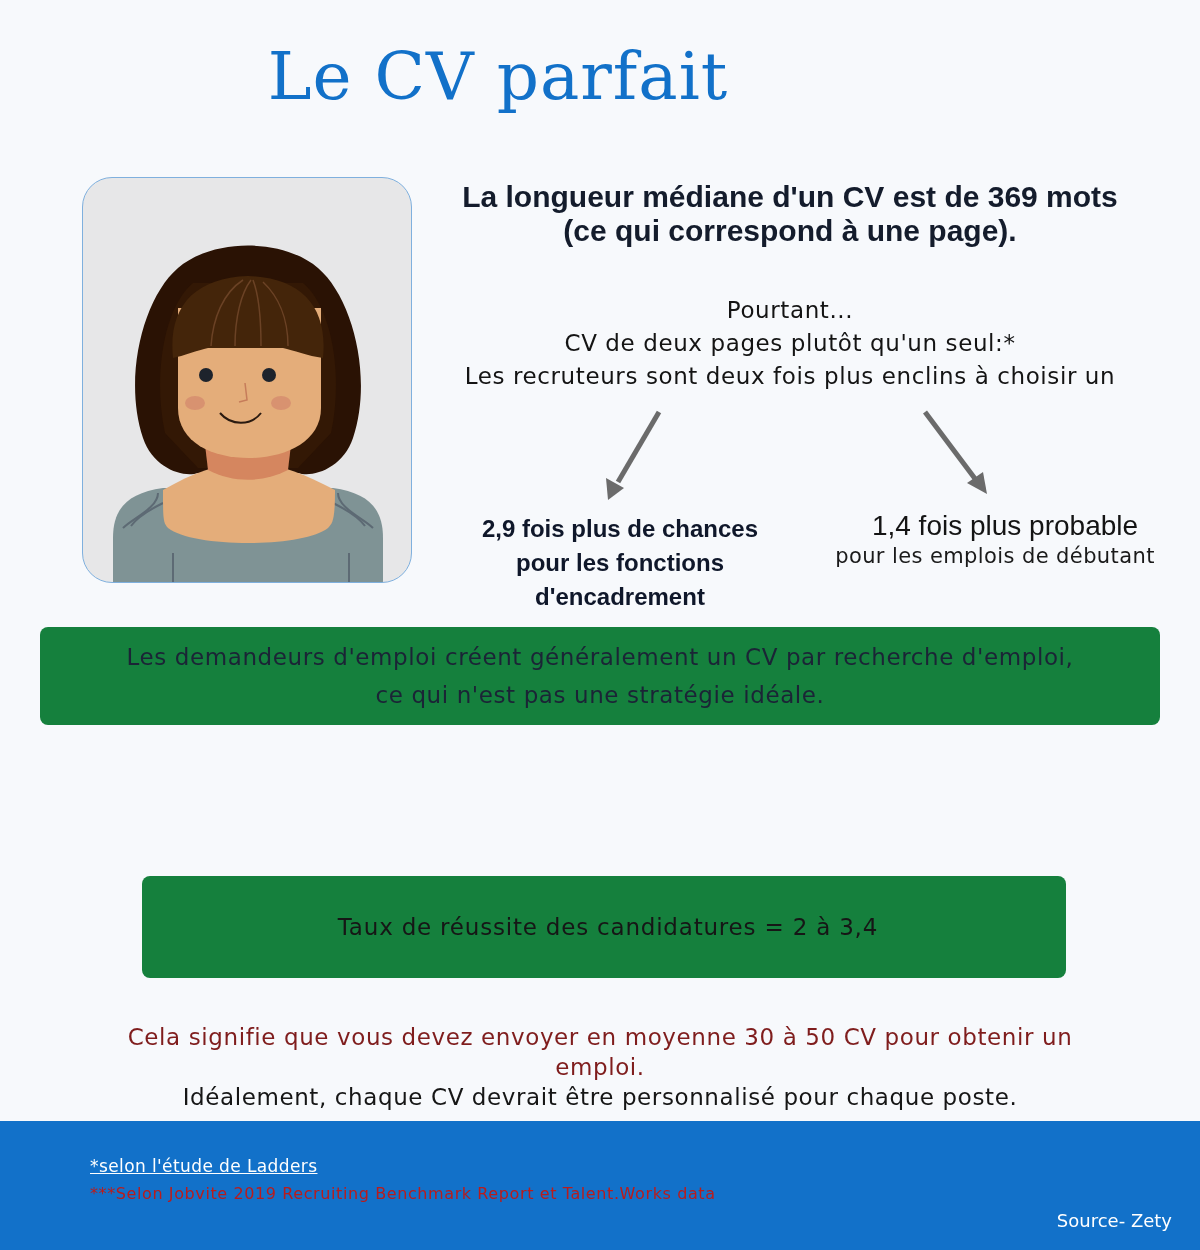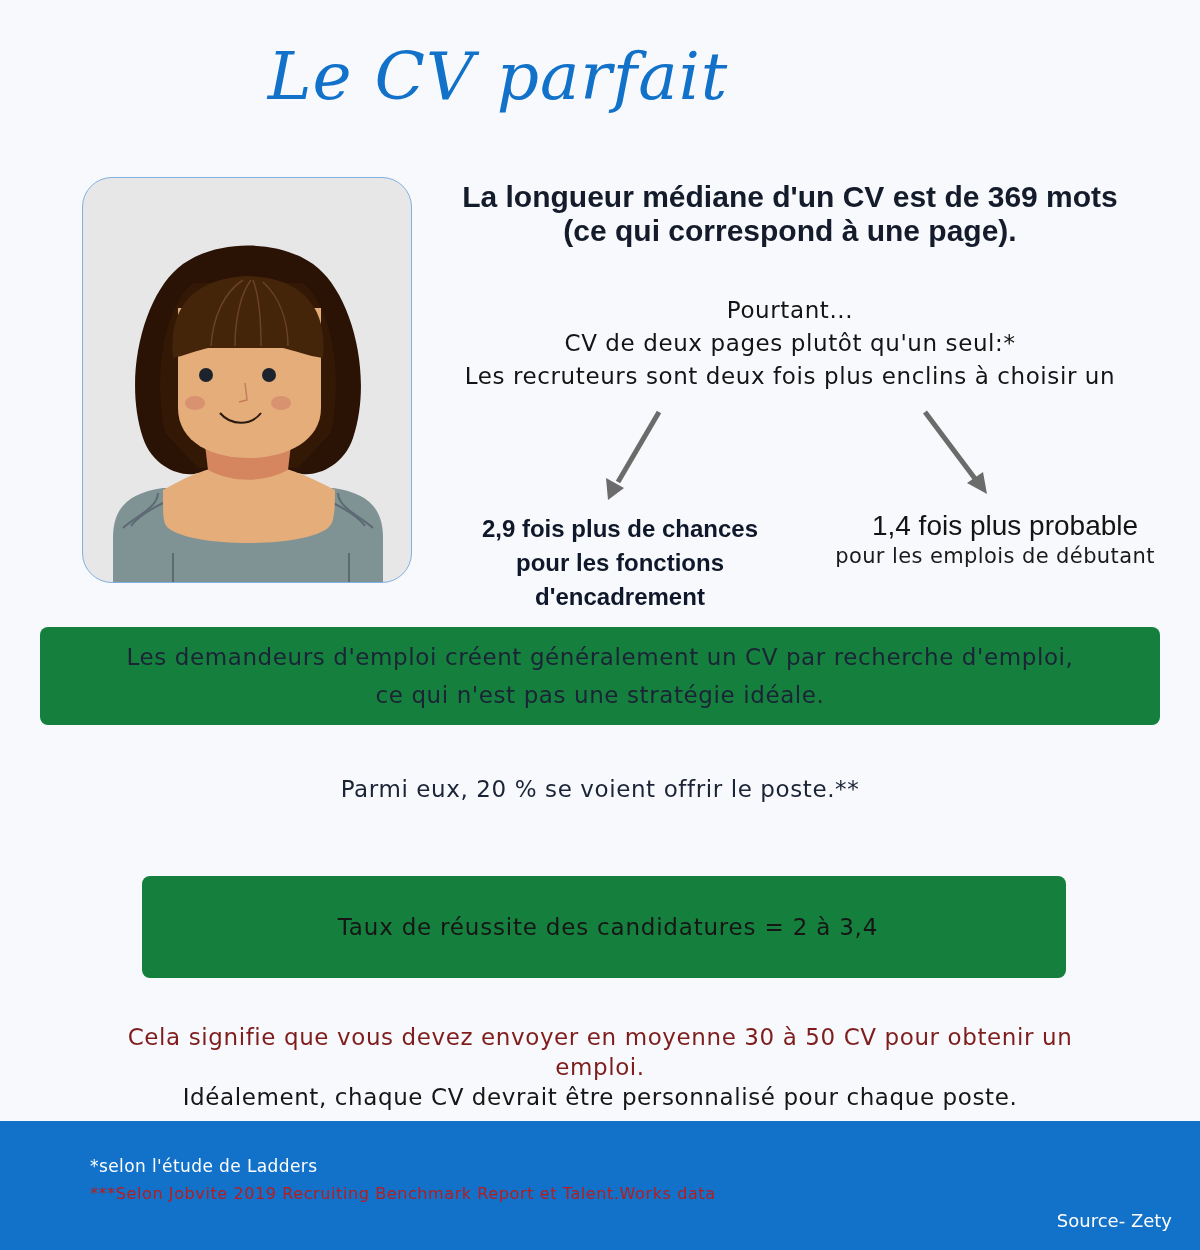--- a/index.html
+++ b/index.html
@@ -5,21 +5,21 @@
   html, body { margin: 0; padding: 0; }
   body {
     width: 1200px; height: 1250px; position: relative; overflow: hidden;
     background: #f7f9fc;
     font-family: "DejaVu Sans", sans-serif;
     color: #1c2333;
   }
   .abs { position: absolute; }
   .title {
     left: 0; width: 996px; top: 38px; text-align: center;
-    font-family: "DejaVu Serif", serif; font-style: italic;
+    font-family: "DejaVu Serif", serif; 
     font-size: 66px; color: #1271c9; letter-spacing: 1px;
   }
   .avatar-card {
     left: 82px; top: 177px; width: 330px; height: 406px;
     background: #e7e7e8; border: 1.5px solid #7fb0de; border-radius: 30px;
     overflow: hidden; box-sizing: border-box;
   }
   .avatar-card svg { display: block; }
   .headline {
     left: 410px; width: 760px; top: 180px; text-align: center;
@@ -67,21 +67,21 @@
   }
   .conclusion {
     left: 40px; width: 1120px; top: 1022px; text-align: center;
     font-size: 23px; line-height: 30px; letter-spacing: 0.6px;
   }
   .conclusion .c1 { color: #7f1d1d; display: block; }
   .conclusion .c2 { color: #161616; display: block; }
   .footer {
     left: 0; top: 1121px; width: 1200px; height: 129px; background: #1271c9;
   }
-  .fn1 { left: 90px; top: 1156px; font-size: 17px; color: #ffffff; letter-spacing: 0.4px; }
+  .fn1 { left: 90px; top: 1156px; font-size: 17px; color: #ffffff; letter-spacing: 0.4px; text-decoration: underline; }
   .fn2 { left: 90px; top: 1184px; font-size: 16px; color: #b91c1c; letter-spacing: 0.6px; }
   .source { right: 28px; top: 1210px; font-size: 18px; color: #ffffff; }
 </style>
 </head>
 <body>
 
 <div class="abs title">Le CV parfait</div>
 
 <div class="abs avatar-card">
   <svg width="330" height="406" viewBox="0 0 330 406">
@@ -154,21 +154,20 @@
 </div>
 
 <div class="abs box box1">
   <div>
     <div>Les demandeurs d'emploi créent généralement un CV par recherche d'emploi,</div>
     <div>ce qui n'est pas une stratégie idéale.</div>
   </div>
 </div>
 
 <div class="abs para">
-  <div>Parmi eux, 20 % se voient offrir le poste.**</div>
 </div>
 
 <div class="abs box box2">
   <span>Taux de réussite des candidatures = 2 à 3,4</span>
 </div>
 
 <div class="abs conclusion">
   <span class="c1">Cela signifie que vous devez envoyer en moyenne 30 à 50 CV pour obtenir un</span>
   <span class="c1">emploi.</span>
   <span class="c2">Idéalement, chaque CV devrait être personnalisé pour chaque poste.</span>

